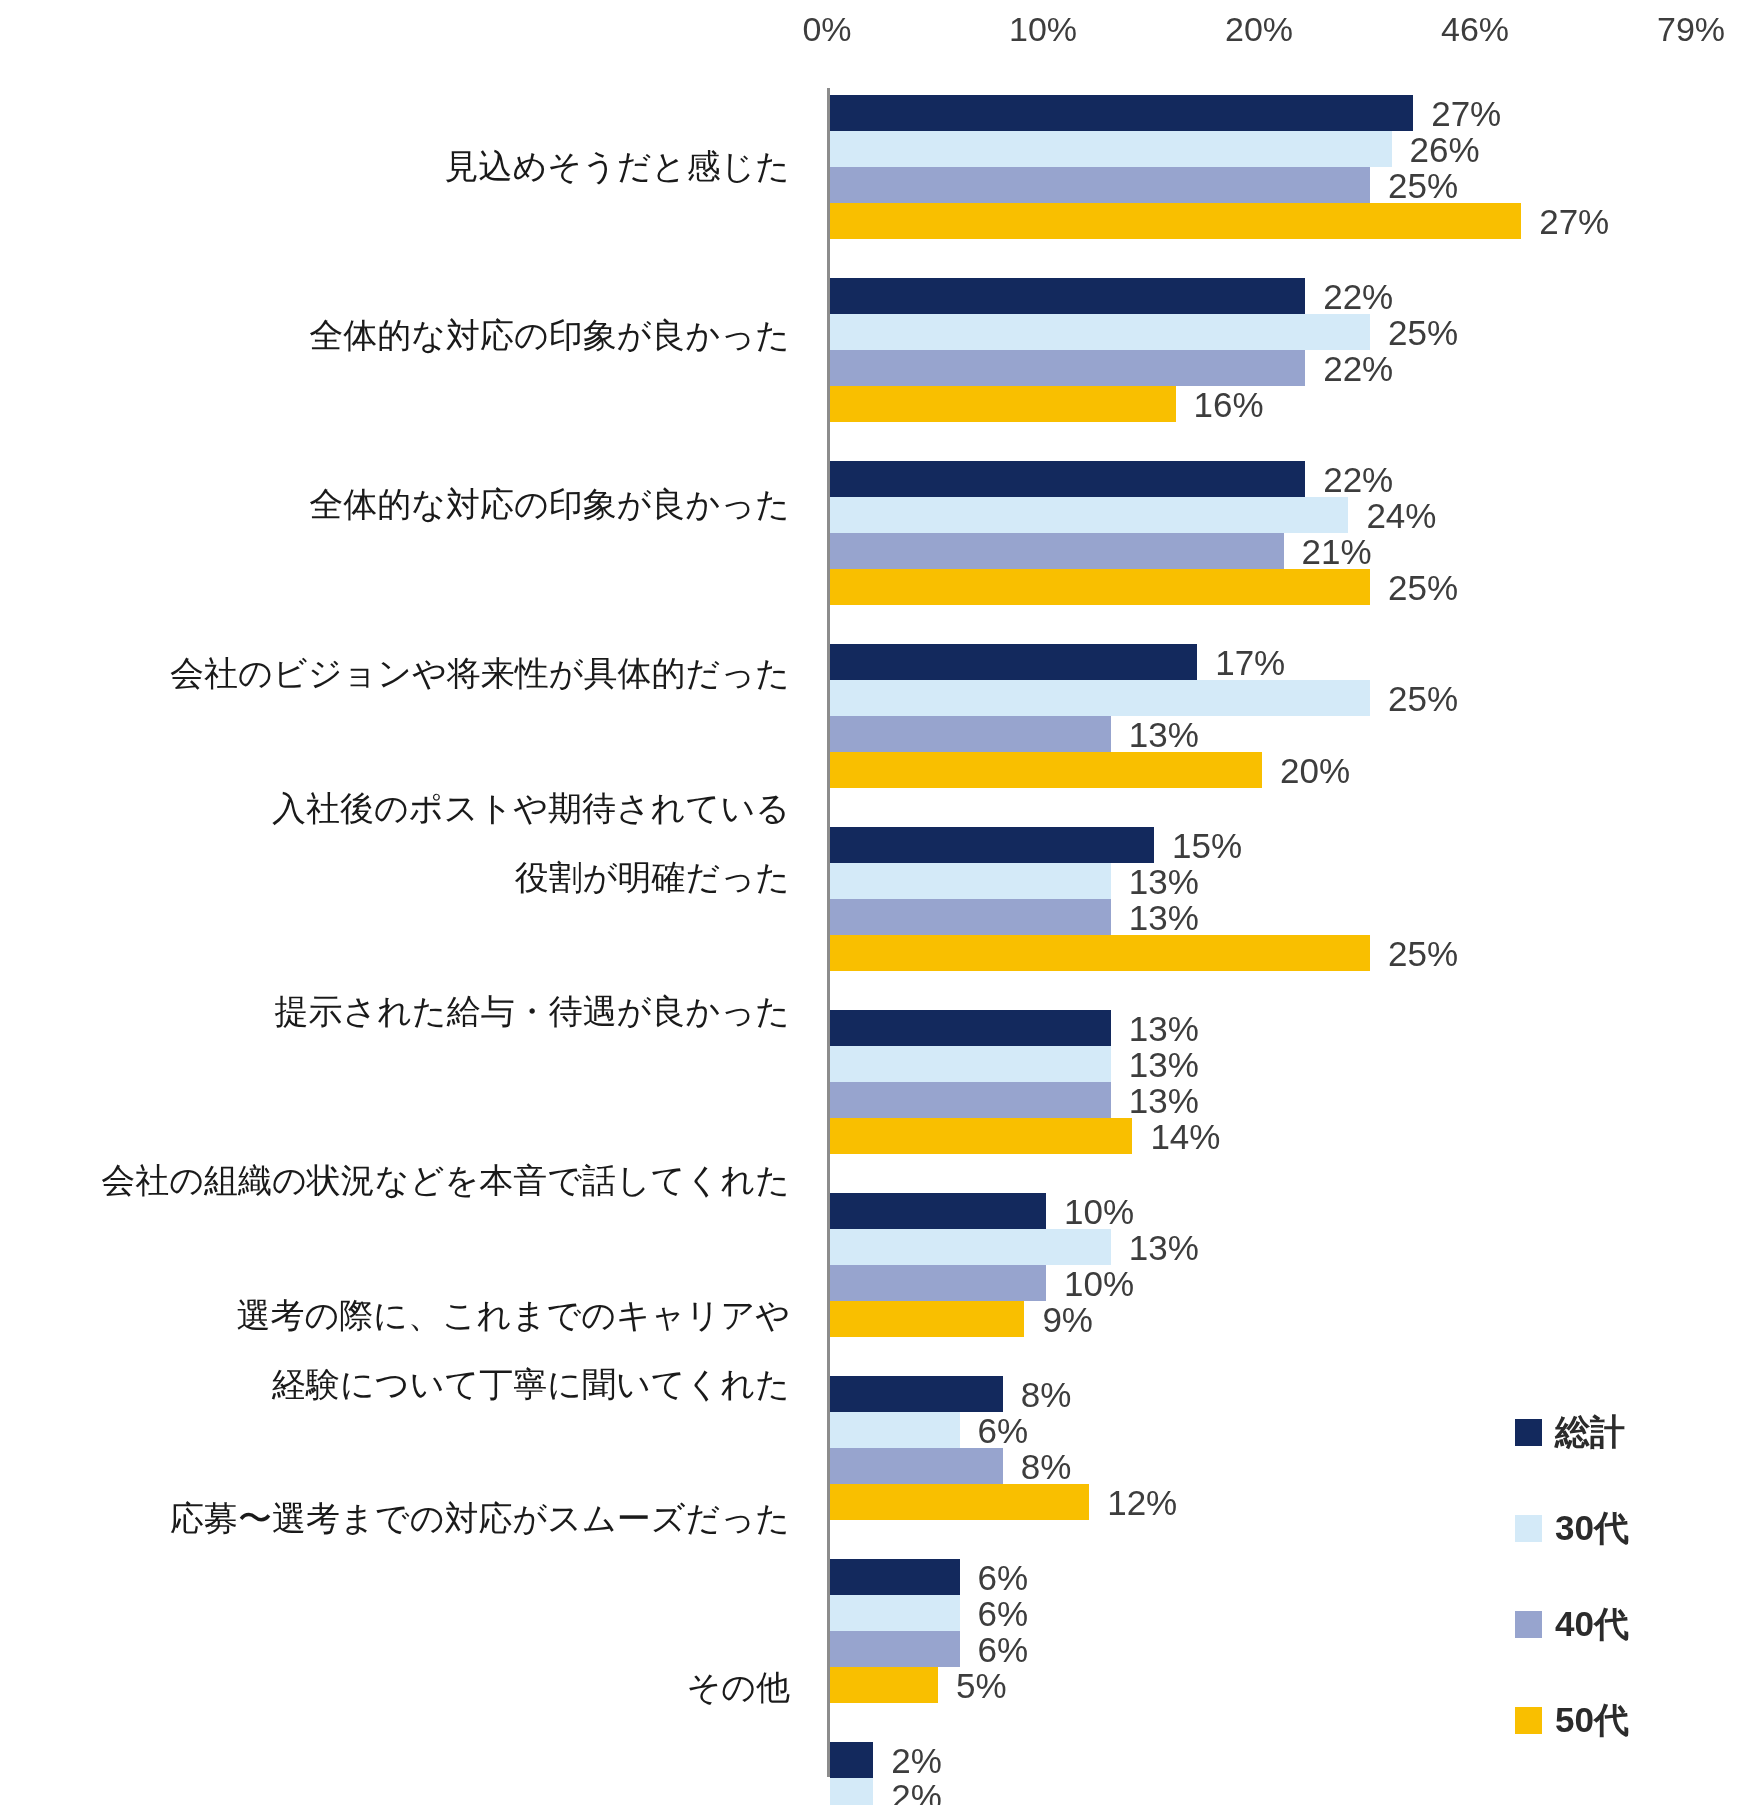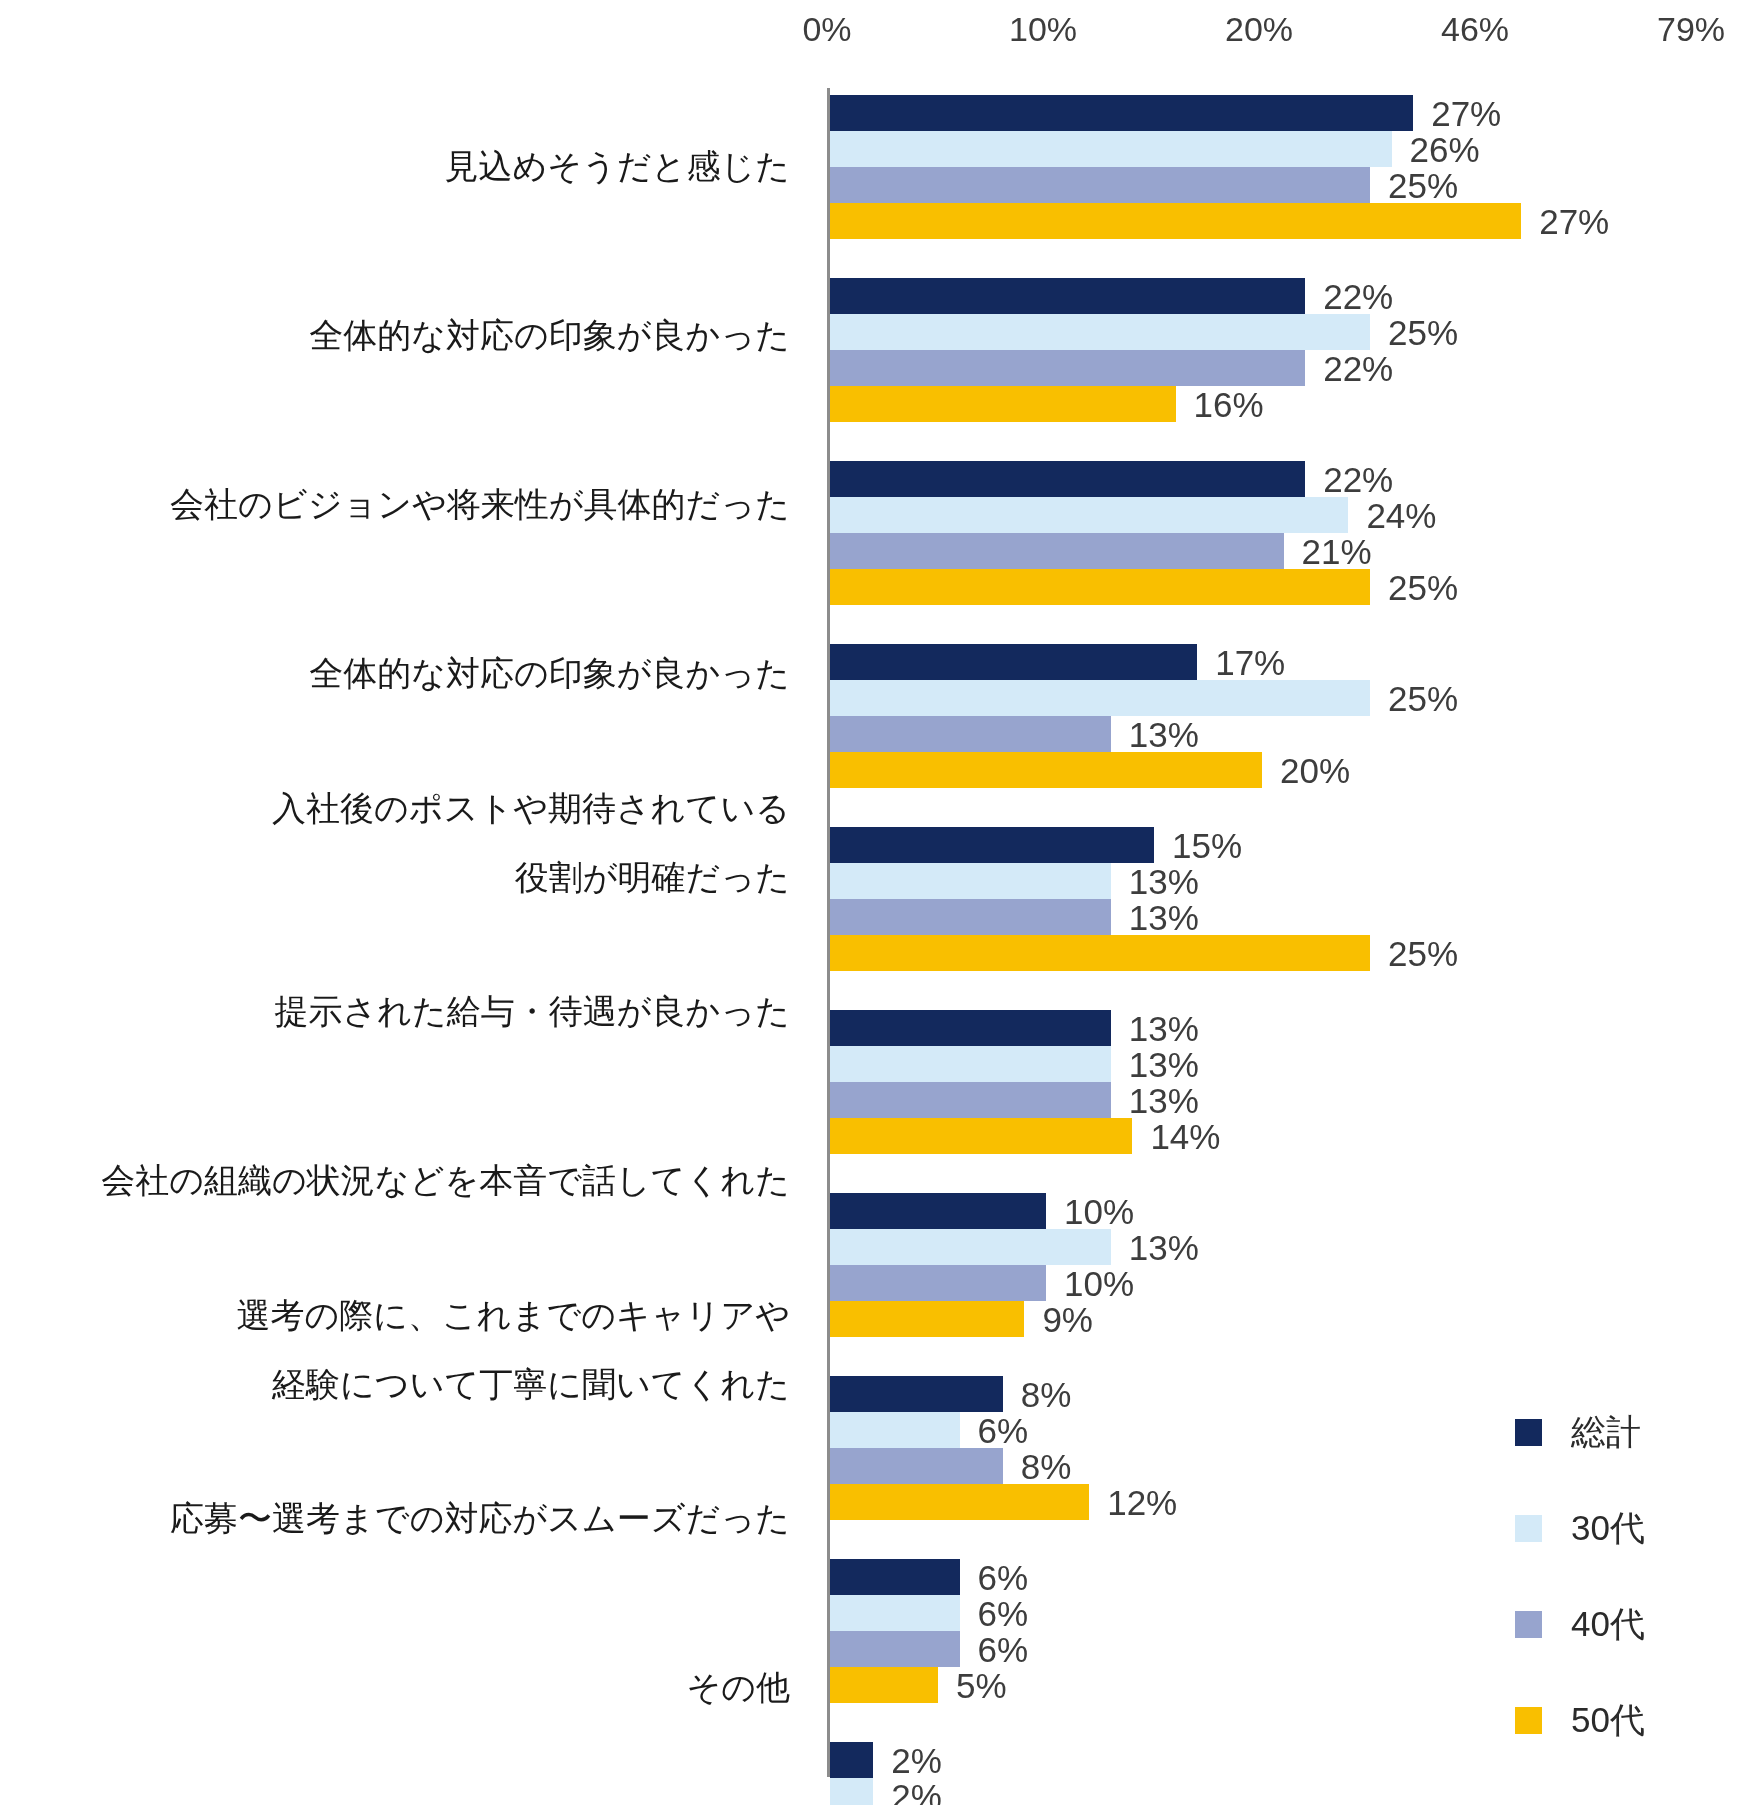--- a/index.html
+++ b/index.html
@@ -20,21 +20,21 @@
 
   
   .plot{position:absolute;left:830px;top:88px;width:864px;height:1689px;padding-top:7px;display:flex;flex-direction:column;gap:39px;box-sizing:border-box;}
   .group{height:144px;display:flex;flex-direction:column;}
   .bar-line{height:36px;display:flex;align-items:center;}
   .bar{height:36px;flex:none;}
   .val{margin-left:18px;font-size:35px;color:#3d3d3d;white-space:nowrap;line-height:1;}
 
   
   .legend{position:absolute;left:1515px;top:1412px;display:flex;flex-direction:column;gap:56px;}
-  .legend-item{display:flex;align-items:center;gap:29px;height:40px;}
+  .legend-item{display:flex;align-items:center;gap:13px;height:40px;font-weight:bold;}
   .swatch{width:27px;height:27px;flex:none;}
   .legend-label{font-size:35px;color:#2b2b2b;white-space:nowrap;}
 </style>
 </head>
 <body>
 
 <div class="chart">
   <div class="ticks">
       <div class="tick" style="left: 0%;">0%</div>
       <div class="tick" style="left: 25%;">10%</div>
@@ -44,24 +44,24 @@
     </div>
   <div class="axis-line"></div>
   <div class="cat-col">
       <div class="cat">
         <div class="cat-line">見込めそうだと感じた</div>
       </div>
       <div class="cat">
         <div class="cat-line">全体的な対応の印象が良かった</div>
       </div>
       <div class="cat">
+        <div class="cat-line">全体的な対応の印象が良かった</div>
+      </div>
+      <div class="cat">
         <div class="cat-line">会社のビジョンや将来性が具体的だった</div>
-      </div>
-      <div class="cat">
-        <div class="cat-line">全体的な対応の印象が良かった</div>
       </div>
       <div class="cat">
         <div class="cat-line">入社後のポストや期待されている</div>
         <div class="cat-line">役割が明確だった</div>
       </div>
       <div class="cat">
         <div class="cat-line">提示された給与・待遇が良かった</div>
       </div>
       <div class="cat">
         <div class="cat-line">会社の組織の状況などを本音で話してくれた</div>

